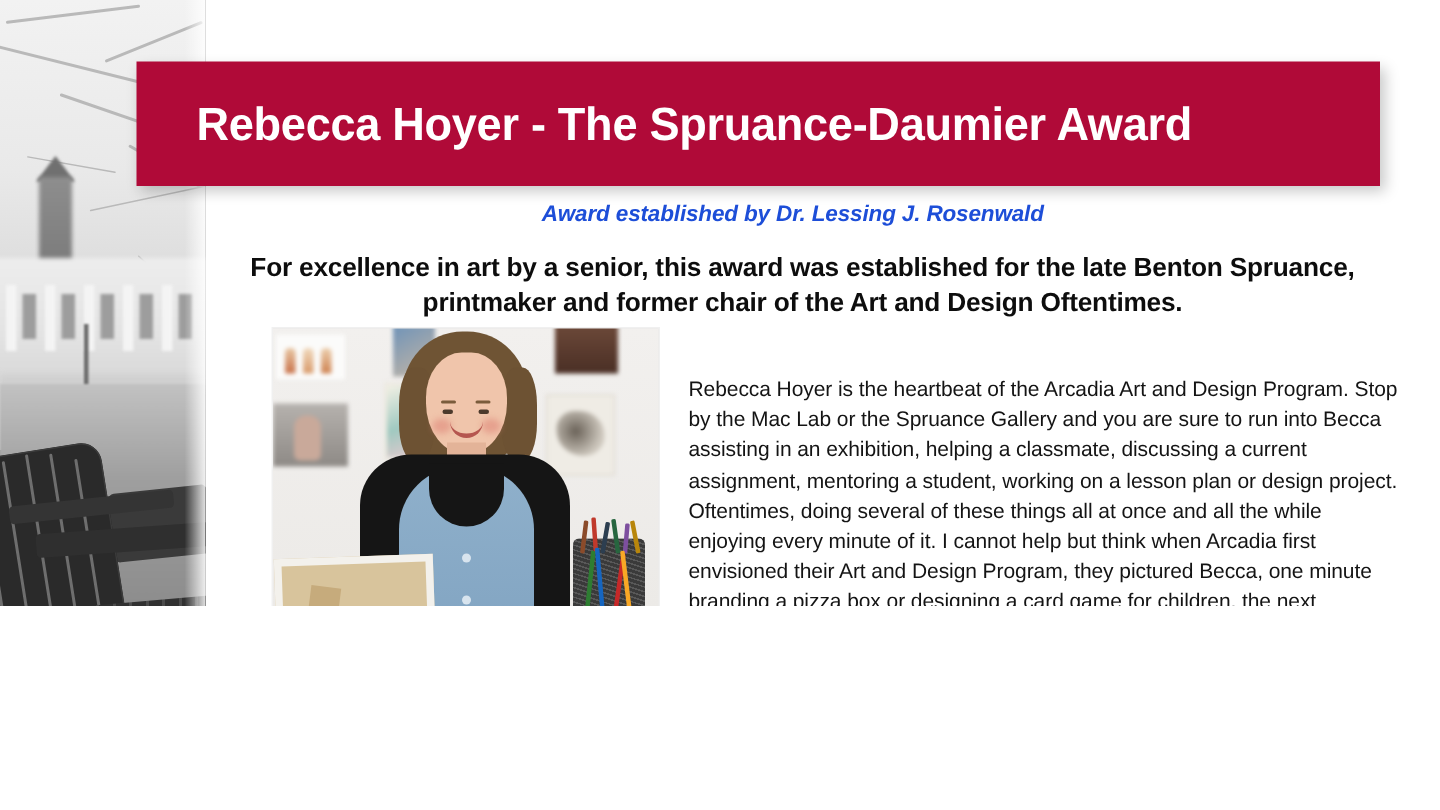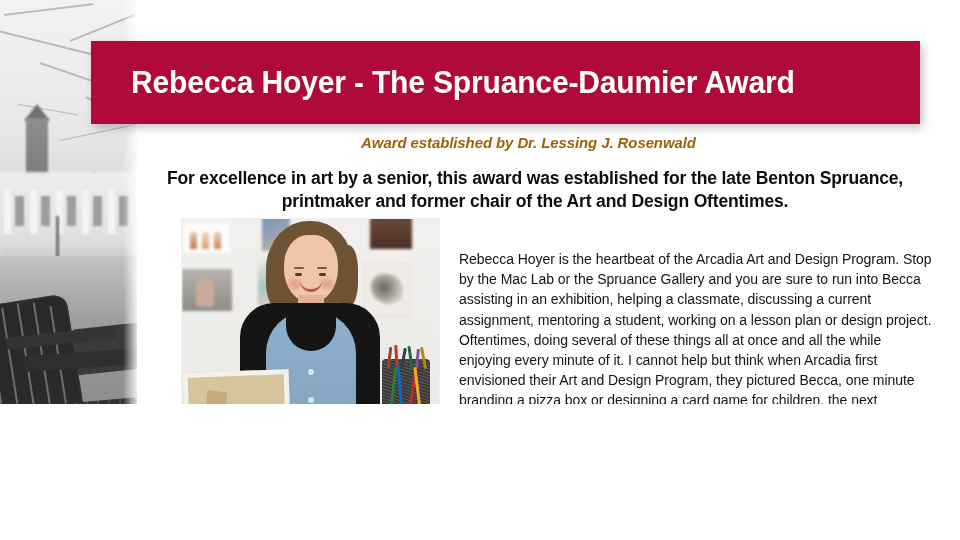--- a/index.html
+++ b/index.html
@@ -200,21 +200,21 @@
   
   .subtitle {
     position: absolute;
     left: 137px;
     top: 134px;
     width: 783px;
     text-align: center;
     font-size: 15px;
     font-weight: bold;
     font-style: italic;
-    color: #a16207;
+    color: #1d4ed8;
     letter-spacing: -0.1px;
   }
   .lede {
     position: absolute;
     left: 160px;
     top: 167px;
     width: 750px;
     text-align: center;
     font-size: 17.5px;
     font-weight: bold;

